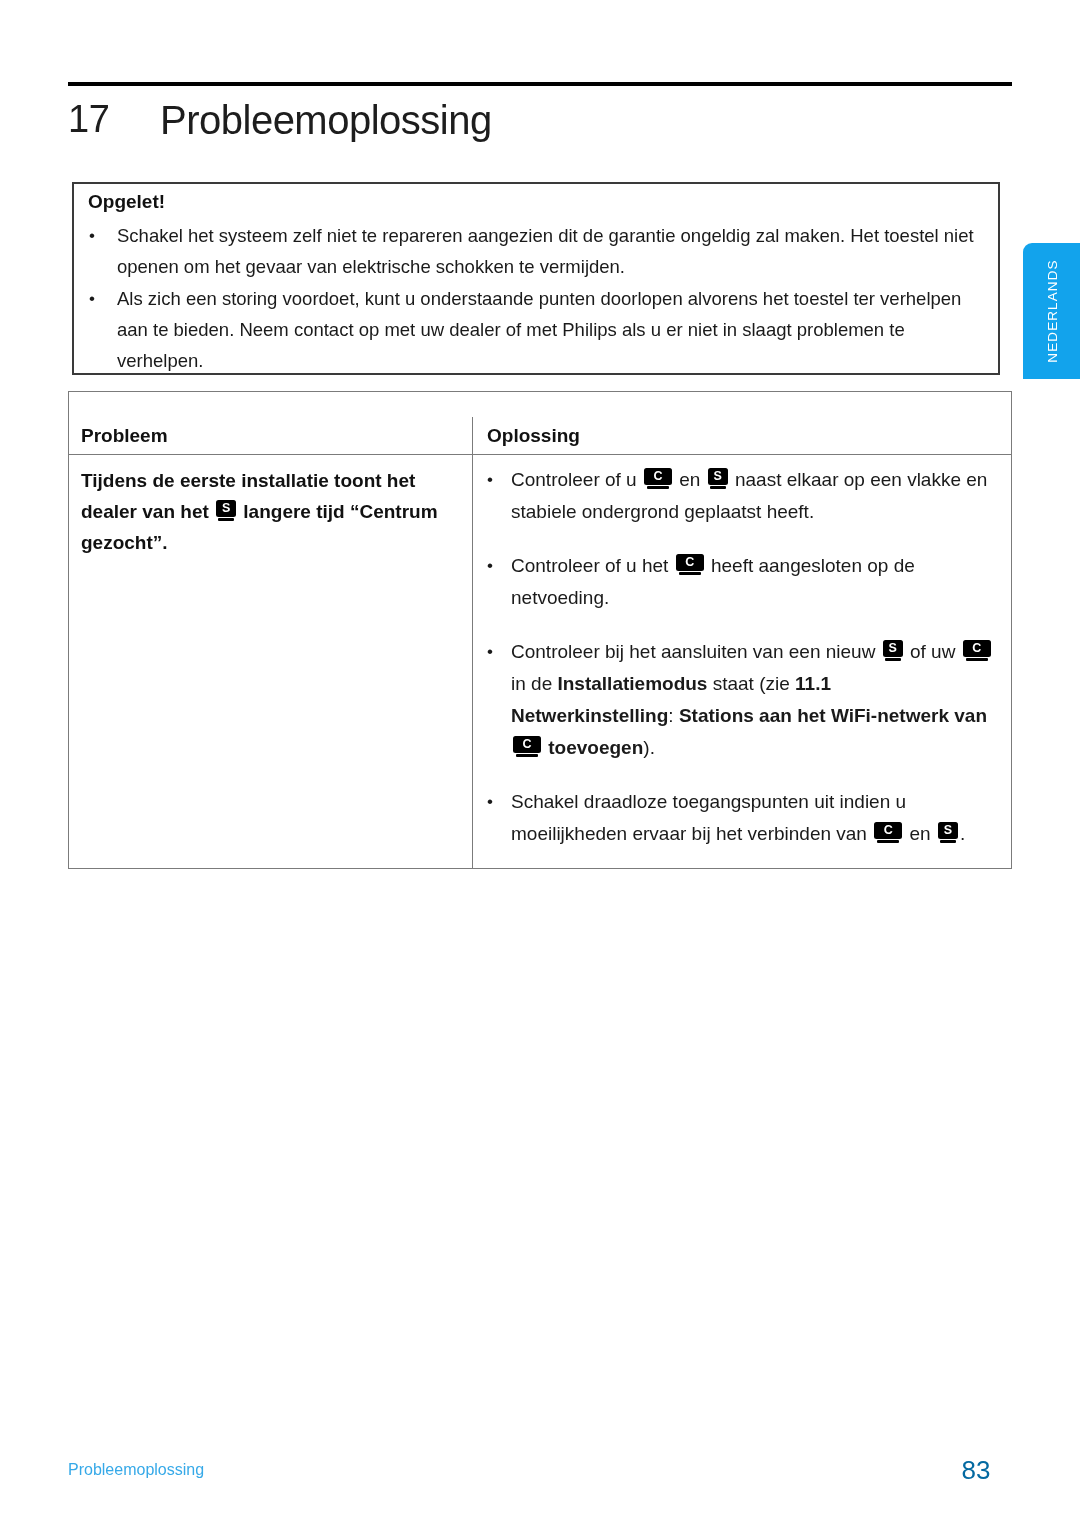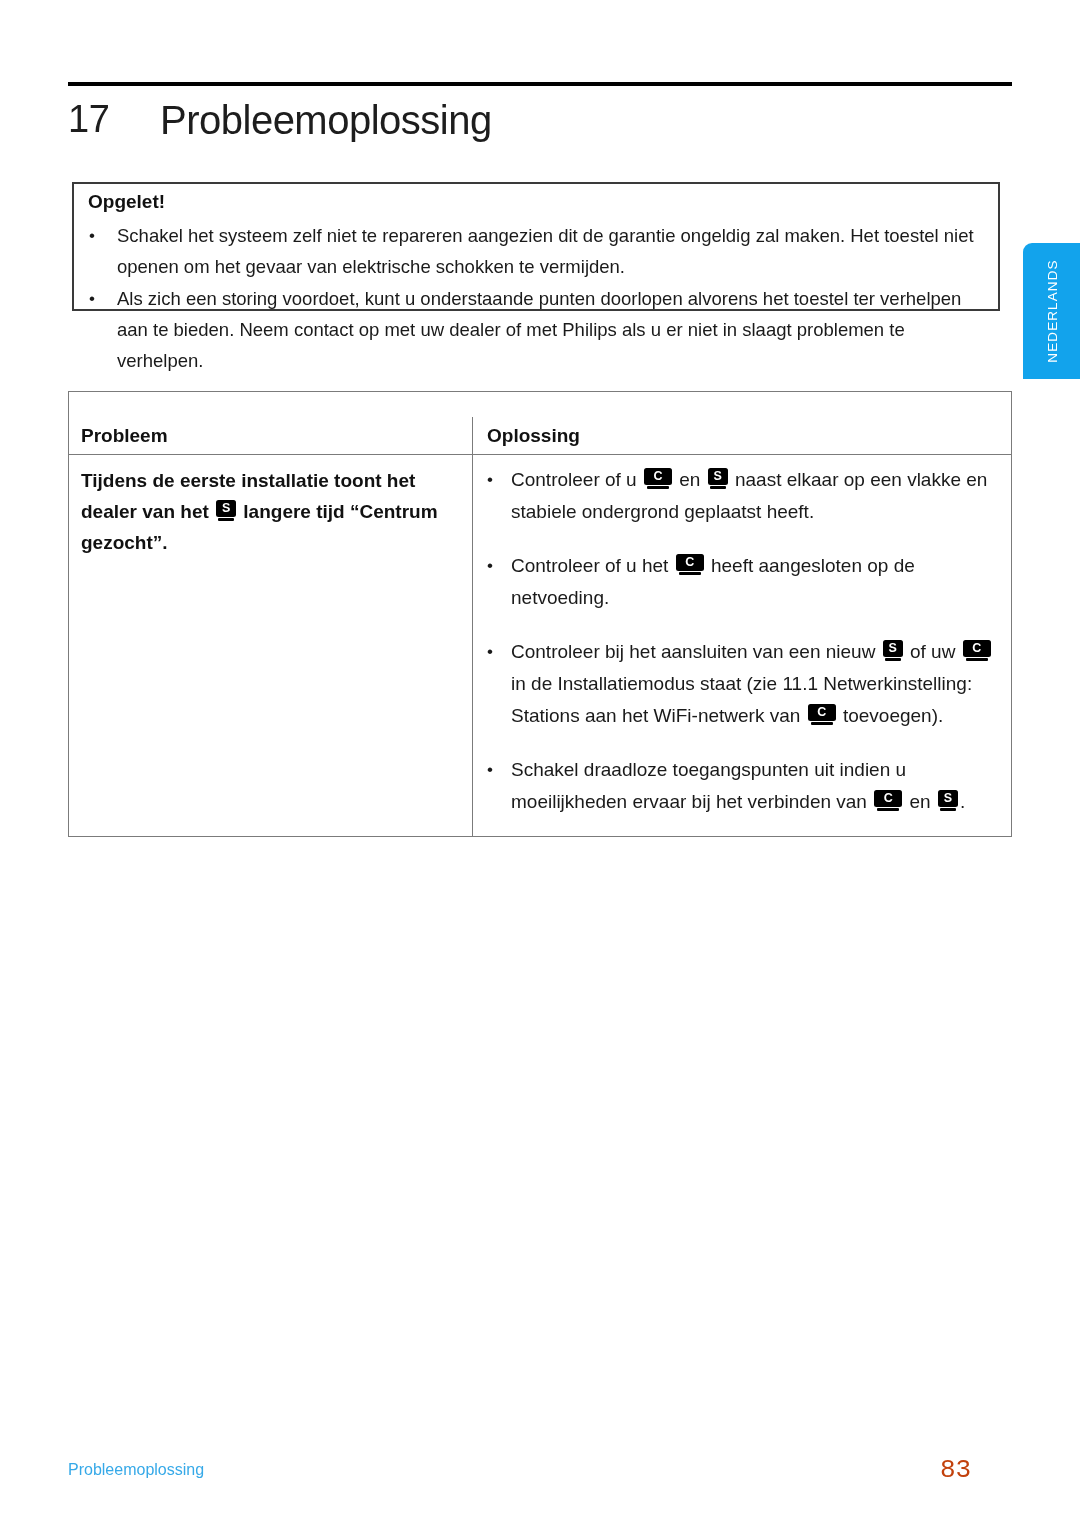--- a/index.html
+++ b/index.html
@@ -78,21 +78,21 @@
     letter-spacing: 1.1px;
     font-weight: 400;
   }
 
   
   .caution-box {
     position: absolute;
     left: 72px;
     top: 182px;
     width: 928px;
-    height: 129px;
+    height: 193px;
     border: 2.5px solid #3a3a3a;
     box-sizing: border-box;
     background: #ffffff;
   }
   .caution-title {
     position: absolute;
     left: 14px;
     top: 7px;
     font-size: 19px;
     font-weight: bold;
@@ -185,21 +185,21 @@
   }
   .sol-item:last-child { margin-bottom: 0; }
   .sol-bullet {
     flex: 0 0 24px;
     font-size: 17px;
     line-height: 32px;
   }
   .sol-text {
     flex: 1 1 auto;
   }
-  .b { font-weight: normal; margin-top: 32px; }
+  .b { font-weight: bold; margin-top: 32px; }
 
   
   .dev {
     display: inline-block;
     position: relative;
     vertical-align: -4px;
     margin: 0 2px;
     width: 28px;
     height: 22px;
   }
@@ -236,25 +236,24 @@
     left: 68px;
     top: 1461px;
     font-size: 16px;
     color: #36A9E8;
   }
   .footer-right {
     position: absolute;
     left: 940px;
     top: 1455px;
     width: 72px;
-    text-align: left;
+    text-align: center;
     font-size: 26px;
-    color: #c2410c;
+    color: #0369a1;
     font-weight: 300;
-    font-family: Liberation Mono, monospace;
   }
 </style>
 </head>
 <body>
 
 <div class="page">
 
   <div class="top-rule"></div>
 
   <div class="chapter">

